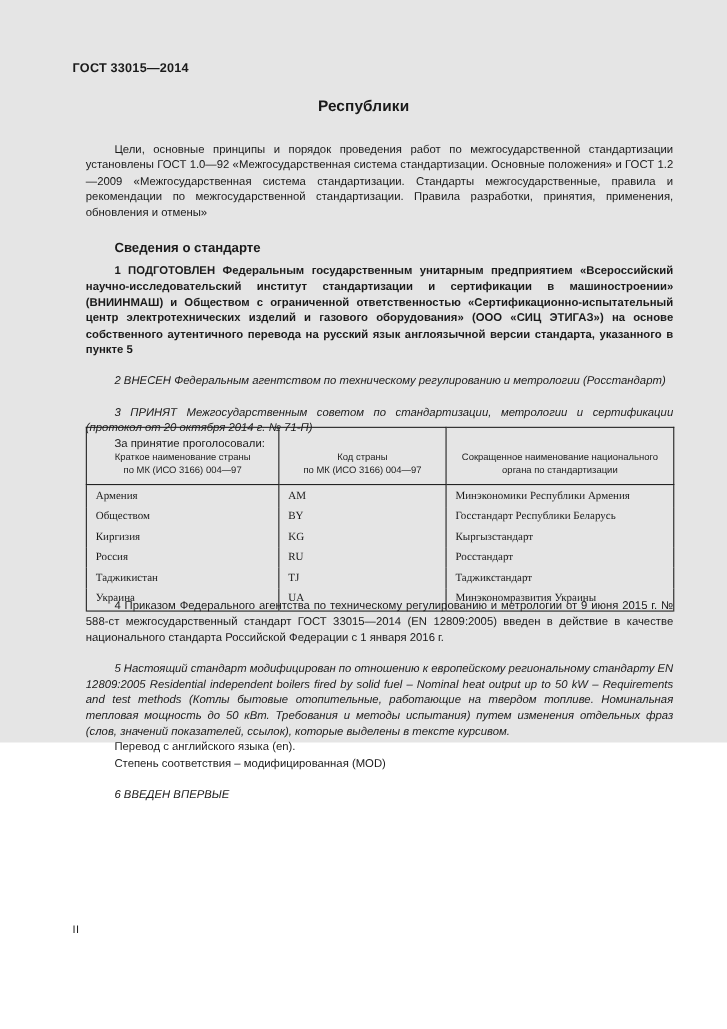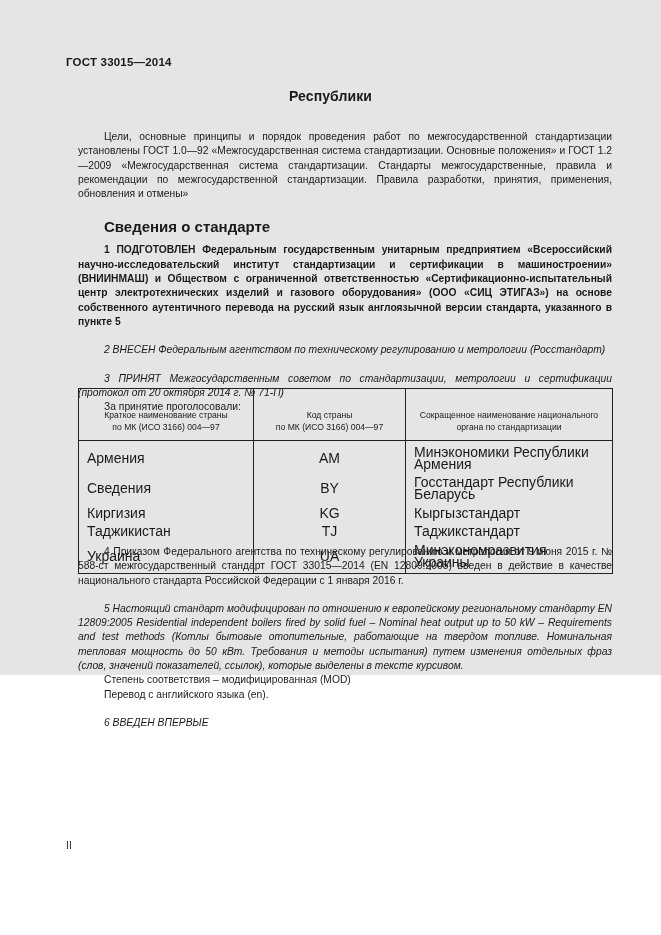--- a/index.html
+++ b/index.html
@@ -67,21 +67,21 @@
     text-indent: 26px;
   }
   p.para.nojust {
     text-align: left;
   }
   p.gap-sm { margin-top: 8px; font-weight: bold; }
   p.gap-md { margin-top: 14px; font-style: italic; }
   p.gap-lg { margin-top: 17px; }
 
   .subhead {
-    font-size: 15px;
+    font-size: 12px;
     font-weight: bold;
     margin: 0;
     text-indent: 26px;
   }
 
   
   .country-table-wrap {
     position: absolute;
     left: 78px;
     top: 388px;
@@ -99,30 +99,31 @@
   }
   table.country-table th {
     font-size: 8.6px;
     font-weight: normal;
     line-height: 11.5px;
     text-align: center;
     padding: 21px 4px 7px 4px;
     vertical-align: middle;
   }
   table.country-table td {
-    font-size: 14px;
+    font-size: 10px;
     line-height: 12px;
     padding: 3.2px 8px 3.2px 8px;
     border-top: none;
     border-bottom: none;
     vertical-align: middle;
+    font-family: Liberation Serif, serif;
   }
   table.country-table tbody tr:first-child td { padding-top: 5px; }
   table.country-table tbody tr:last-child td { padding-bottom: 5px; }
-  td.c-code { text-align: center; }
+  td.c-code { text-align: left; }
   .col-1 { width: 175px; }
   .col-2 { width: 152px; }
   .col-3 { width: 207px; }
 
   
   .body-block-2 {
     position: absolute;
     left: 78px;
     top: 545px;
     width: 534px;
@@ -185,52 +186,57 @@
           </th>
         </tr>
       </thead>
       <tbody>
         <tr>
           <td class="c-country">Армения</td>
           <td class="c-code">AM</td>
           <td class="c-body">Минэкономики Республики Армения</td>
         </tr>
         <tr>
-          <td class="c-country">Сведения</td>
+          <td class="c-country">Обществом</td>
           <td class="c-code">BY</td>
           <td class="c-body">Госстандарт Республики Беларусь</td>
         </tr>
         <tr>
           <td class="c-country">Киргизия</td>
           <td class="c-code">KG</td>
           <td class="c-body">Кыргызстандарт</td>
         </tr>
         <tr>
+          <td class="c-country">Россия</td>
+          <td class="c-code">RU</td>
+          <td class="c-body">Росстандарт</td>
+        </tr>
+        <tr>
           <td class="c-country">Таджикистан</td>
           <td class="c-code">TJ</td>
           <td class="c-body">Таджикстандарт</td>
         </tr>
         <tr>
           <td class="c-country">Украина</td>
           <td class="c-code">UA</td>
           <td class="c-body">Минэкономразвития Украины</td>
         </tr>
       </tbody>
     </table>
   </div>
 
   <div class="body-block-2">
 
     <p class="para indent">4 Приказом Федерального агентства по техническому регулированию и метрологии от 9 июня 2015 г. № 588-ст межгосударственный стандарт ГОСТ 33015—2014 (EN 12809:2005) введен в действие в качестве национального стандарта Российской Федерации с 1 января 2016 г.</p>
 
     <p class="para indent gap-md">5 Настоящий стандарт модифицирован по отношению к европейскому региональному стандарту EN 12809:2005 Residential independent boilers fired by solid fuel – Nominal heat output up to 50 kW – Requirements and test methods (Котлы бытовые отопительные, работающие на твердом топливе. Номинальная тепловая мощность до 50 кВт. Требования и методы испытания) путем изменения отдельных фраз (слов, значений показателей, ссылок), которые выделены в тексте курсивом.</p>
 
+    <p class="para indent nojust">Перевод с английского языка (en).</p>
+
     <p class="para indent nojust">Степень соответствия – модифицированная (MOD)</p>
 
-    <p class="para indent nojust">Перевод с английского языка (en).</p>
-
     <p class="para indent nojust gap-md">6  ВВЕДЕН ВПЕРВЫЕ</p>
 
   </div>
 
   <div class="folio">II</div>
 
 </div>
 
 </body></html>

